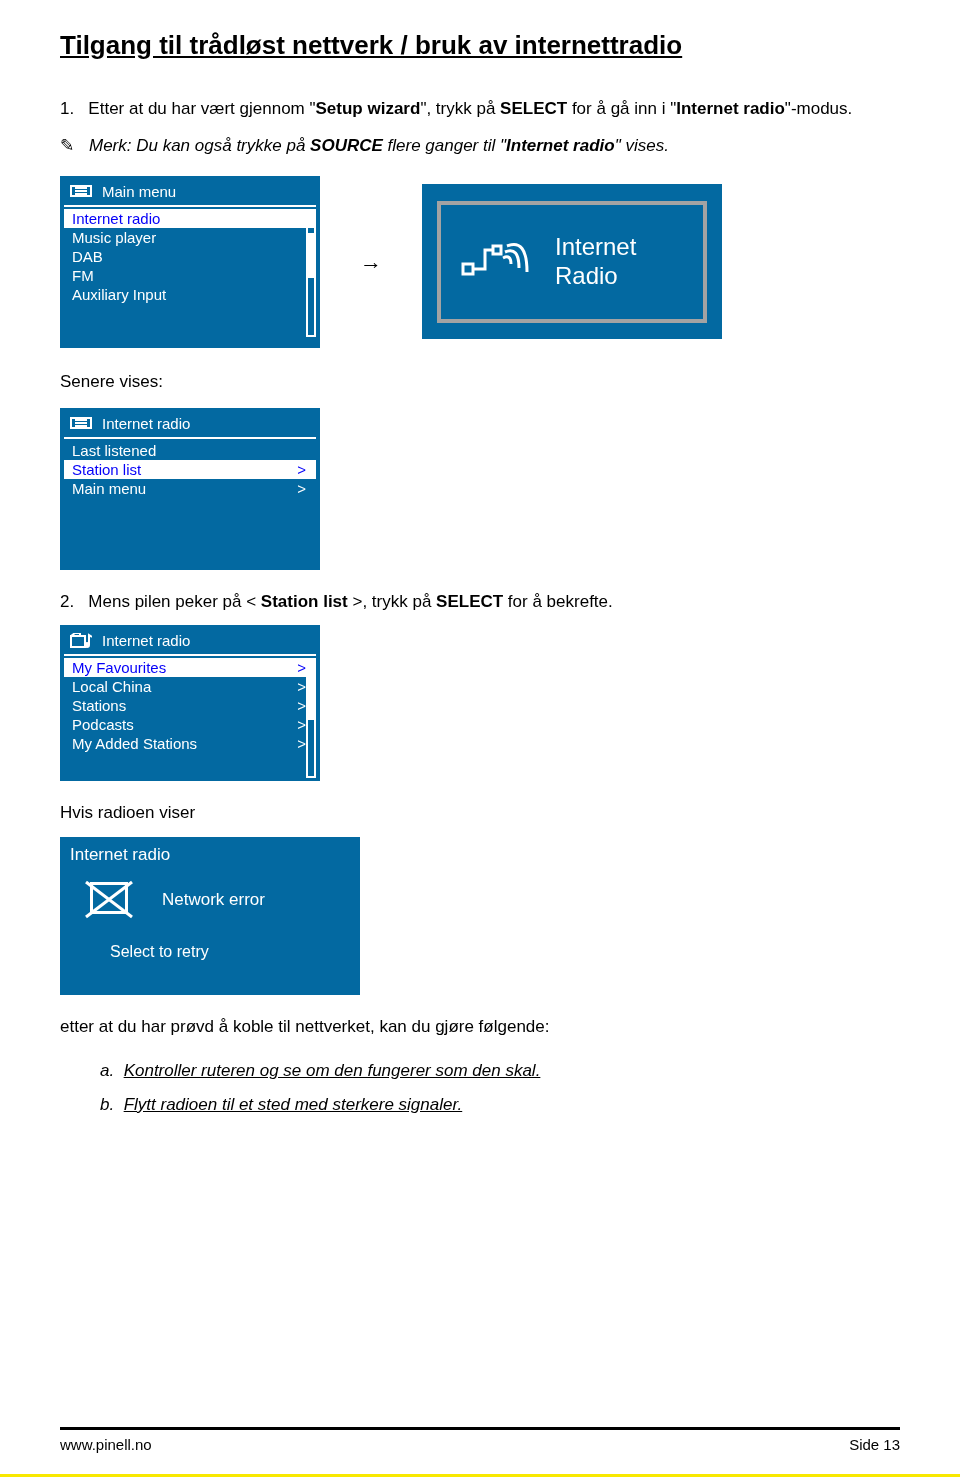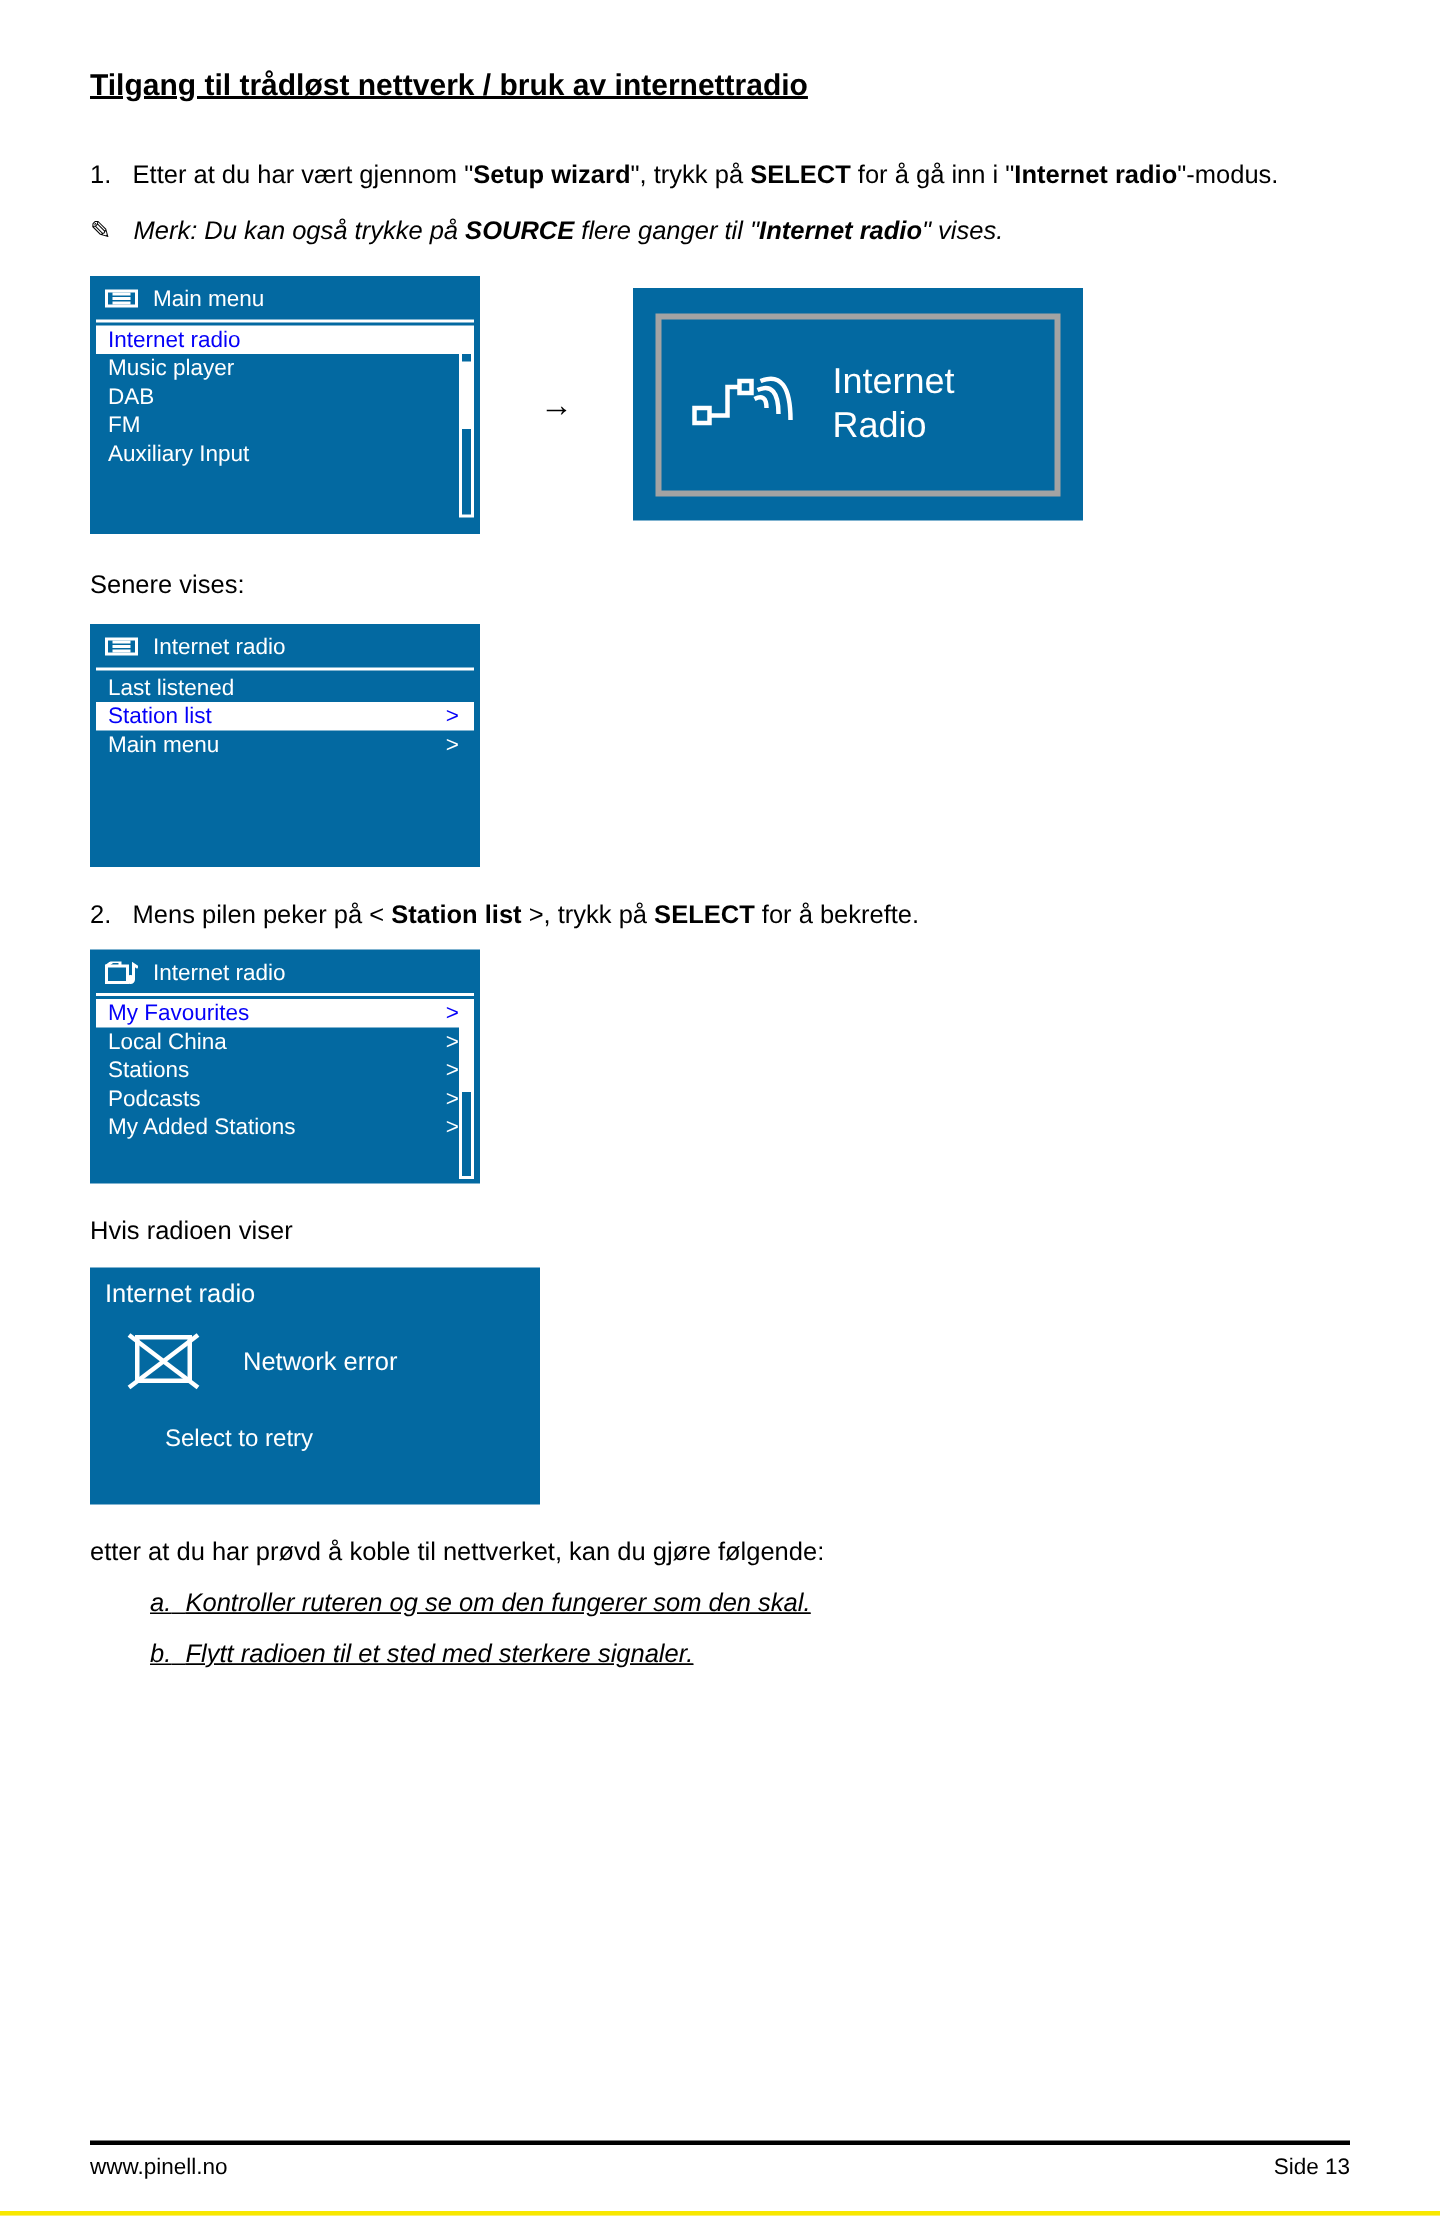--- a/index.html
+++ b/index.html
@@ -6,25 +6,24 @@
   body {
     font-family: Arial, Helvetica, sans-serif;
     background: #fff;
     width: 960px;
     height: 1477px;
     position: relative;
     padding: 30px 60px 0 60px;
     color: #000;
   }
   .title {
-    font-size: 20px;
+    font-size: 26px;
     font-weight: bold;
     text-decoration: underline;
     margin-bottom: 36px;
-    margin-top: 16px;
   }
   .para {
     font-size: 17px;
     margin: 16px 0 14px 0;
     line-height: 1.4;
   }
   .ol-item {
     margin: 0 0 14px 0;
     padding-left: 28px;
     text-indent: -28px;
@@ -153,21 +152,21 @@
   .d5 .title-row { font-size: 17px; margin-bottom: 14px; }
   .d5 .mid { display: flex; align-items: center; gap: 28px; margin: 10px 0 22px 14px; }
   .d5 .icon-x { width: 50px; height: 42px; position: relative; }
   .d5 .icon-x .box { border: 3px solid #fff; width: 38px; height: 32px; position: absolute; left: 6px; top: 3px; }
   .d5 .icon-x svg { position: absolute; left: 0; top: 0; }
   .d5 .retry { font-size: 16px; margin-left: 40px; }
 
   .section-margin { margin: 20px 0 12px 0; }
 
   
-  .sublist { margin: 12px 0 0 40px; text-decoration: underline; }
+  .sublist { margin: 22px 0 0 40px; }
   .sublist .item {
     font-size: 17px;
     font-style: italic;
     margin-bottom: 14px;
     padding-left: 30px;
     text-indent: -30px;
   }
   .sublist .item .letter { font-style: italic; }
   .sublist .item .txt { text-decoration: underline; }
 

